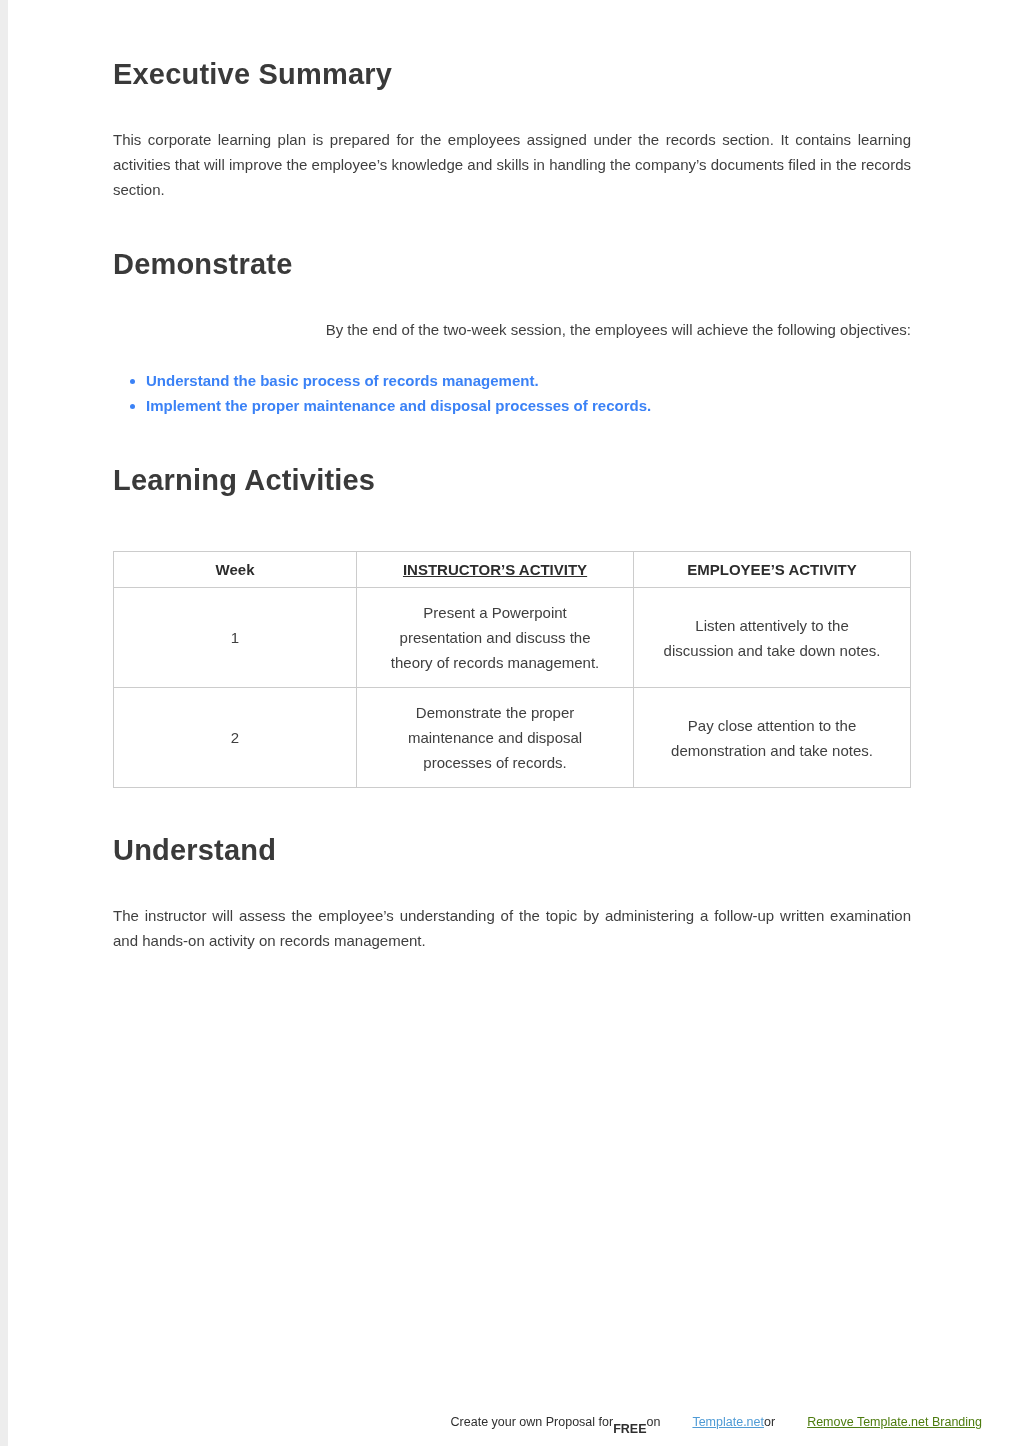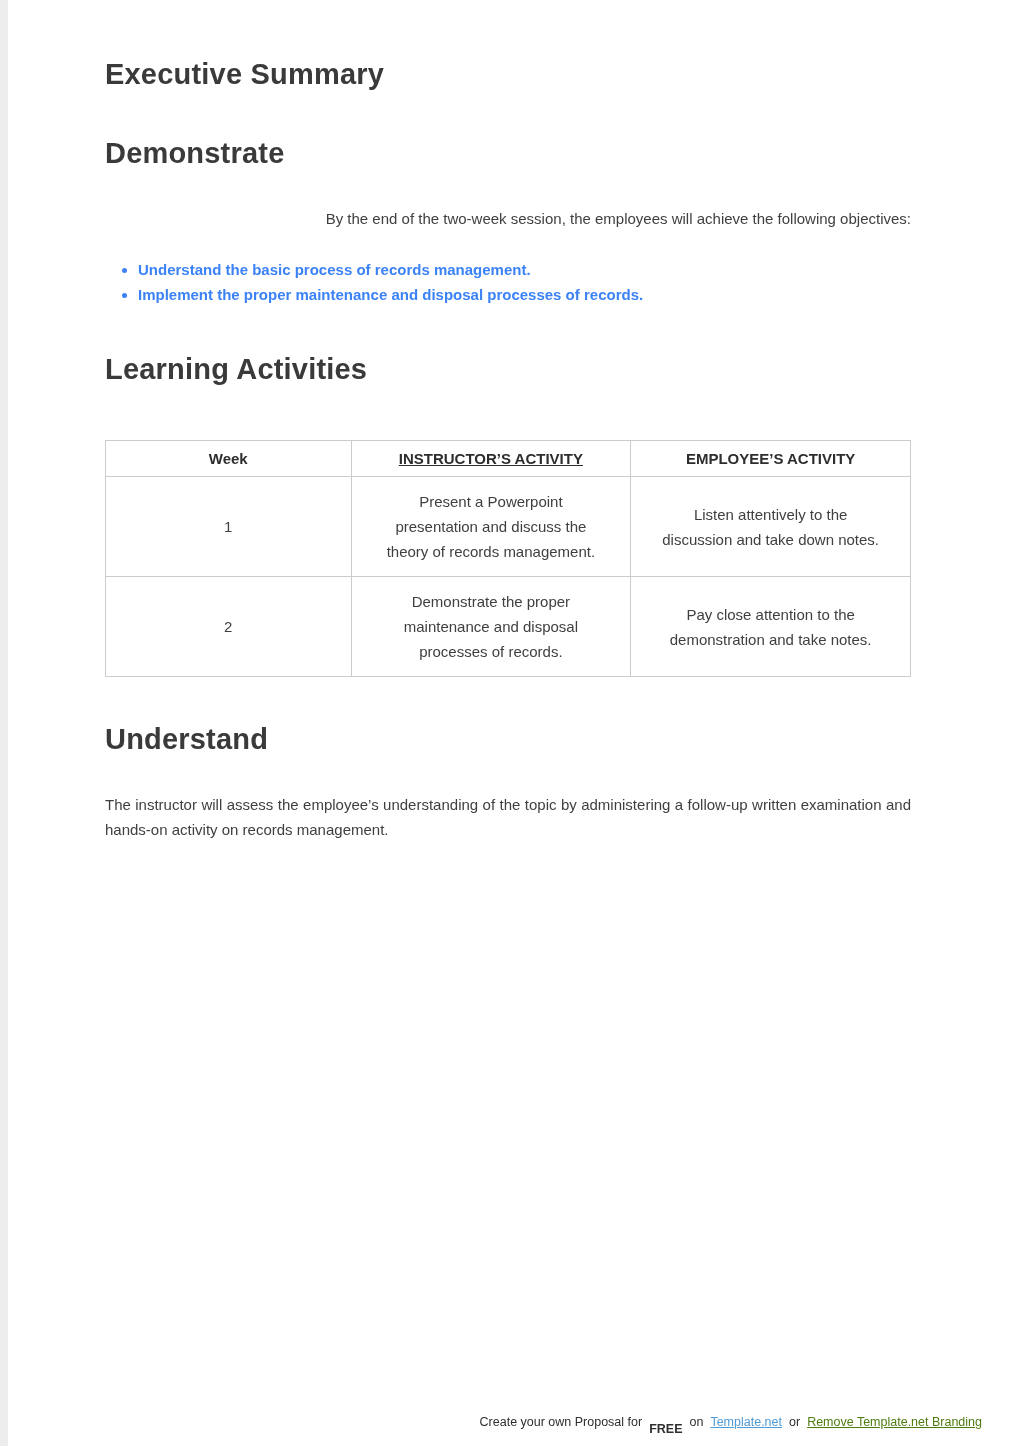--- a/index.html
+++ b/index.html
@@ -11,21 +11,21 @@
     overflow: hidden;
   }
   .left-strip {
     position: absolute;
     left: 0; top: 0;
     width: 8px; height: 100%;
     background: #ededed;
   }
   .content {
     position: absolute;
-    left: 105px;
+    left: 113px;
     right: 113px;
     top: 52px;
   }
   h1.section-heading {
     font-size: 29px;
     font-weight: 700;
     color: #3a3a3a;
     margin: 46px 0 36px 0;
     letter-spacing: 0.2px;
   }
@@ -78,35 +78,35 @@
   table.activities-table .col-instructor { width: 34.75%; text-decoration: underline; }
   table.activities-table .col-employee { width: 34.75%; }
   .page-footer {
     position: absolute;
     bottom: 10px;
     right: 42px;
     font-size: 12.5px;
     color: #2f2f2f;
     display: flex;
     align-items: center;
-    gap: 7px;
     white-space: nowrap;
   }
   .page-footer .bold { font-weight: 700; margin-top: 15px; }
-  .page-footer a { text-decoration: underline; cursor: pointer; }
+  .page-footer a { text-decoration: underline; cursor: pointer; margin-left: 32px; }
 </style>
 </head>
 <body>
 
 <div class="left-strip"></div>
 
 <div class="content">
 
   <h1 class="section-heading first">Executive Summary</h1>
 
+  <p class="body-text">This corporate learning plan is prepared for the employees assigned under the records section. It contains learning activities that will improve the employee’s knowledge and skills in handling the company’s documents filed in the records section.</p>
 
   <h1 class="section-heading">Demonstrate</h1>
 
   <p class="intro-text">By the end of the two-week session, the employees will achieve the following objectives:</p>
 
   <ul class="objectives-list">
     <li>Understand the basic process of records management.</li>
     <li>Implement the proper maintenance and disposal processes of records.</li>
   </ul>
 

